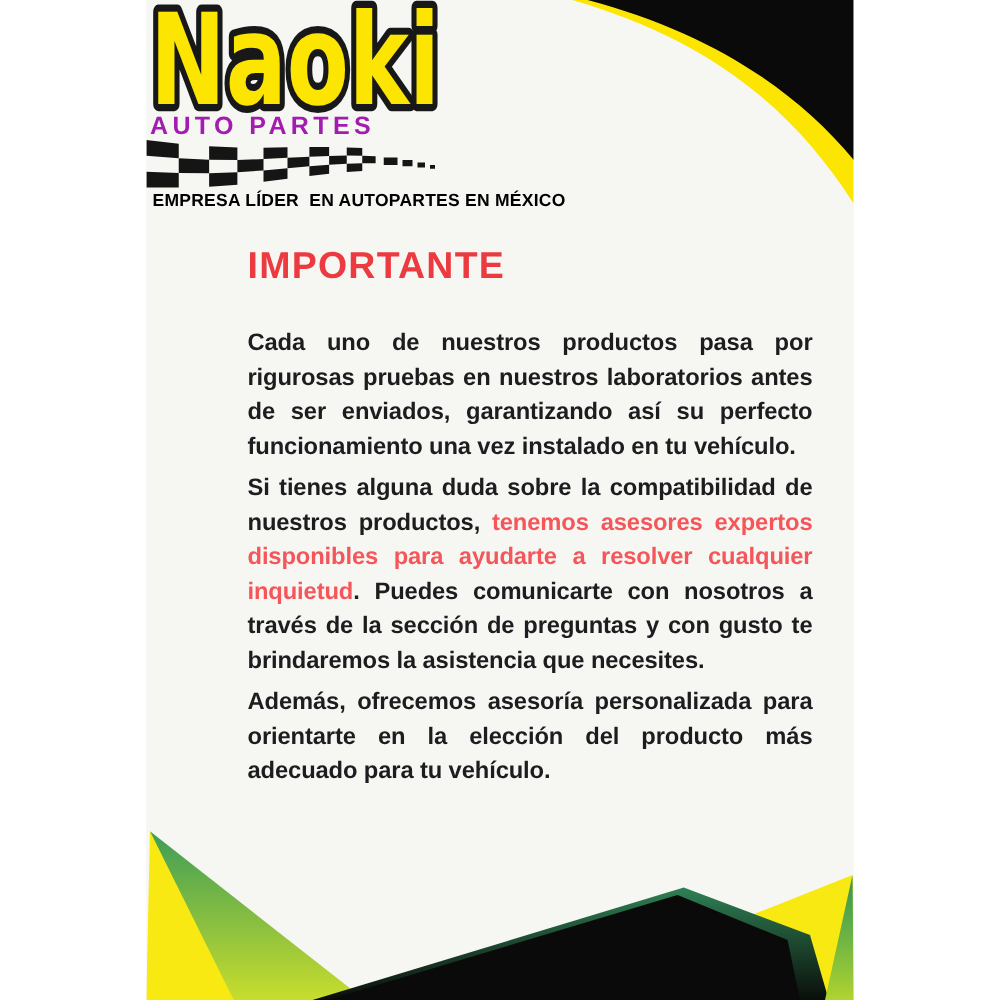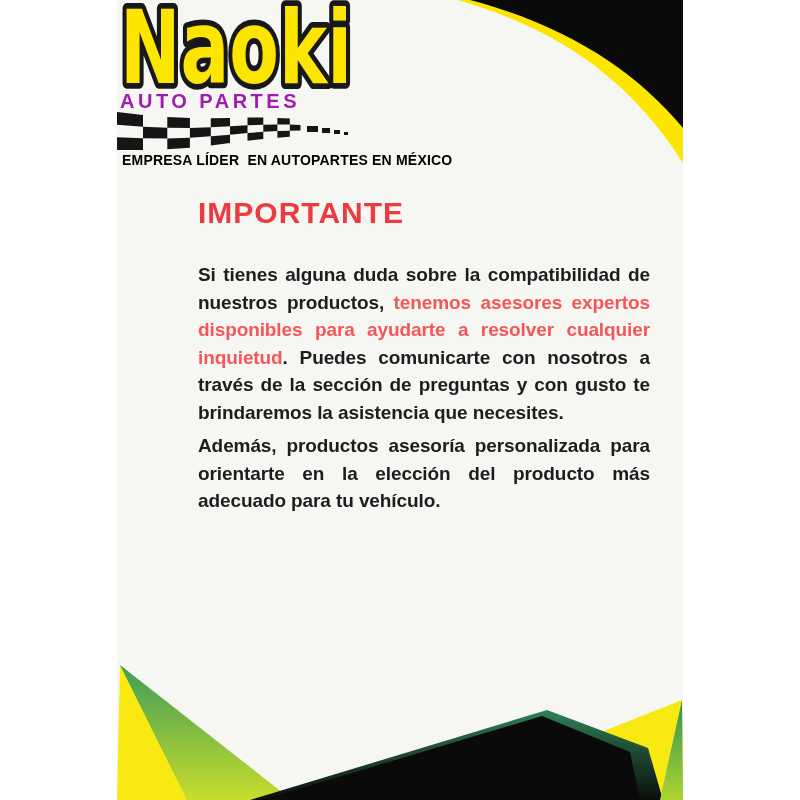--- a/index.html
+++ b/index.html
@@ -95,17 +95,18 @@
       <rect x="190" y="17" width="11" height="6" fill="#151515"></rect>
       <rect x="205" y="19" width="8" height="5" fill="#151515"></rect>
       <rect x="217" y="21" width="6" height="4" fill="#151515"></rect>
       <rect x="227" y="23" width="4" height="3" fill="#151515"></rect>
     </svg>
 
   <div class="tagline">EMPRESA LÍDER  EN AUTOPARTES EN MÉXICO</div>
 
   <div class="content">
     <h1>IMPORTANTE</h1>
+    <p>Cada uno de nuestros productos pasa por rigurosas pruebas en nuestros laboratorios antes de ser enviados, garantizando así su perfecto funcionamiento una vez instalado en tu vehículo.</p>
     <p><span>Si tienes alguna duda sobre la compatibilidad de nuestros productos, </span><span class="red">tenemos asesores expertos disponibles para ayudarte a resolver cualquier inquietud</span><span>. Puedes comunicarte con nosotros a través de la sección de preguntas y con gusto te brindaremos la asistencia que necesites.</span></p>
-    <p>Además, productos asesoría personalizada para orientarte en la elección del producto más adecuado para tu vehículo.</p>
+    <p>Además, ofrecemos asesoría personalizada para orientarte en la elección del producto más adecuado para tu vehículo.</p>
   </div>
 
 </div>
 
 </body></html>

